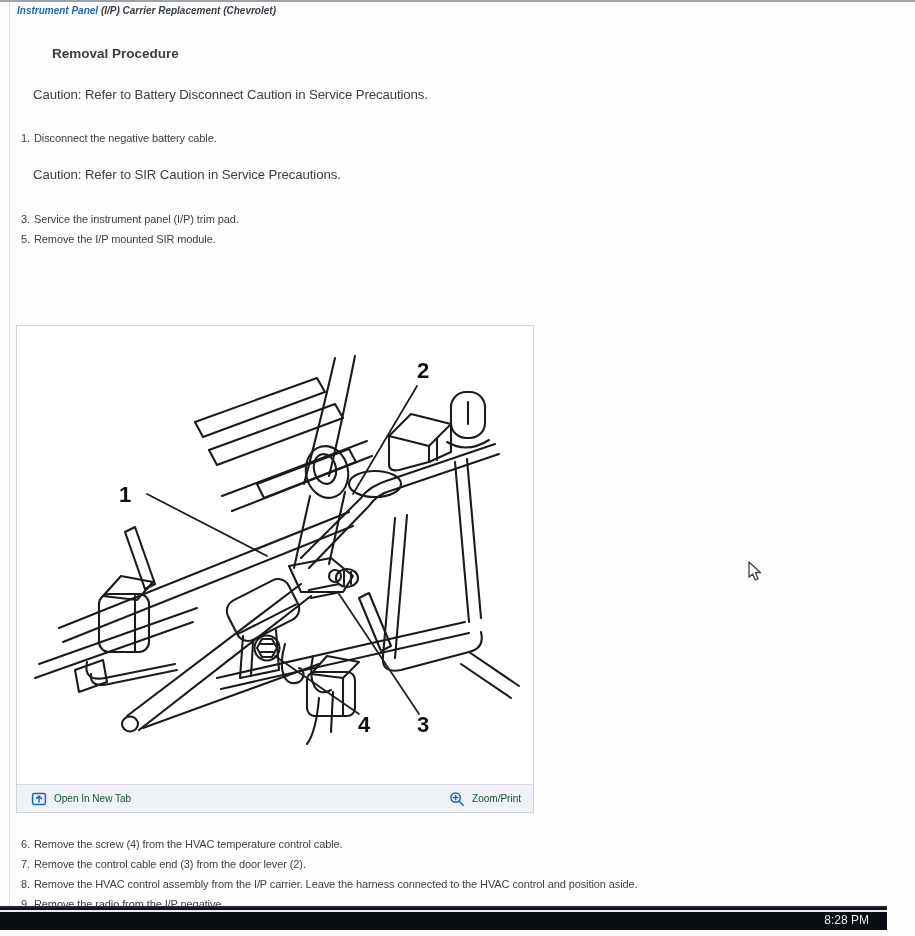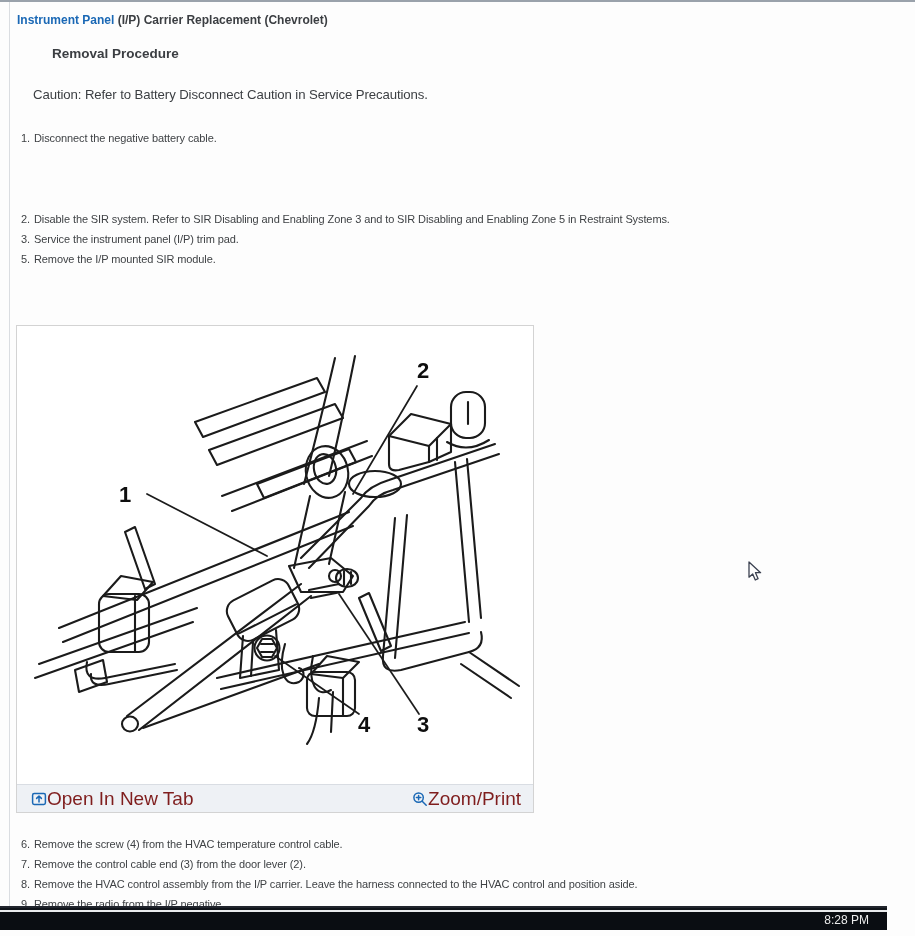--- a/index.html
+++ b/index.html
@@ -1,33 +1,33 @@
 <!DOCTYPE html>
 <html><head>
 <meta charset="utf-8">
 <style>
   html,body{margin:0;padding:0;background:#fff;}
   .screen{position:relative;width:915px;height:936px;background:#fdfdfd;overflow:hidden;
           font-family:"Liberation Sans",sans-serif;color:#3c4043;}
   .top-border{position:absolute;left:0;top:0;width:915px;height:2px;background:#9aa2ab;}
   .left-line{position:absolute;left:9px;top:2px;bottom:24px;width:1px;background:#dadde1;}
   .abs{position:absolute;white-space:nowrap;}
-  .title{left:17px;top:13px;font-size:12px;font-weight:bold;color:#3b3e42;}
+  .title{left:17px;top:5px;font-size:10px;font-weight:bold;color:#3b3e42;font-style:italic;}
   .link{color:#1a68b5;text-decoration:none;cursor:pointer;}
   .heading{left:17px;top:46px;font-size:13.5px;font-weight:bold;color:#3b3e42;margin-left:35px;}
   .caution{left:33px;font-size:13.2px;font-weight:normal;color:#3b3e42;letter-spacing:-0.1px;}
   .steps{left:21px;font-size:11px;line-height:20px;letter-spacing:-0.1px;color:#3f4245;}
   .steps .num{margin-right:4px;}
   .figure{position:absolute;left:16px;top:325px;width:518px;height:488px;
           border:1px solid #d3d3d3;background:#fff;box-sizing:border-box;}
   .fig-svg{position:absolute;left:0;top:0;}
   .fig-footer{position:absolute;left:0;bottom:0;width:100%;height:28px;box-sizing:border-box;
               background:#eef1f5;border-top:1px solid #d9dde3;display:flex;
               align-items:center;justify-content:space-between;padding:0 12px 0 14px;}
-  .fig-link{display:flex;align-items:center;font-size:19px;color:#7f1d1d;cursor:pointer;}
+  .fig-link{display:flex;align-items:center;gap:7px;font-size:10px;color:#14532d;cursor:pointer;}
   .fig-link svg{display:block;}
   .taskbar{position:absolute;left:0;bottom:6px;width:887px;height:24px;overflow:hidden;
            background:linear-gradient(180deg,#21252d 0px,#21252d 2px,#10141a 2px,#10141a 4px,
                       #e9ebed 4px,#e9ebed 6px,#0a0d12 6px,#0a0d12 24px);}
   .clock{position:absolute;right:18px;top:7px;font-size:12px;color:#ececec;}
   .cursor{position:absolute;left:748px;top:561px;}
   .drawing path,.drawing line,.drawing ellipse,.drawing rect,.drawing polygon,.drawing circle,.drawing polyline{
       fill:none;stroke:#1b1b1b;stroke-width:2.1;stroke-linecap:round;stroke-linejoin:round;}
   .drawing .leader{stroke-width:1.7;}
   .drawing text{fill:#0e0e0e;font-family:"Liberation Sans",sans-serif;font-weight:bold;font-size:22px;stroke:none;}
@@ -44,23 +44,23 @@
   </div>
 
   <div class="abs heading">Removal Procedure</div>
 
   <div class="abs caution" style="top:87px">Caution: Refer to Battery Disconnect Caution in Service Precautions.</div>
 
   <div class="abs steps" style="top:128px">
     <div><span class="num">1.</span><span>Disconnect the negative battery cable.</span></div>
   </div>
 
+  <div class="abs caution" style="top:167px">Caution: Refer to SIR Caution in Service Precautions.</div>
 
   <div class="abs steps" style="top:209px">
-    <div><span class="num">2.</span><span>Disable the SIR system. Refer to SIR Disabling and Enabling Zone 3 and to SIR Disabling and Enabling Zone 5 in Restraint Systems.</span></div>
     <div><span class="num">3.</span><span>Service the instrument panel (I/P) trim pad.</span></div>
     <div><span class="num">5.</span><span>Remove the I/P mounted SIR module.</span></div>
   </div>
 
   <div class="figure">
     <svg class="fig-svg drawing" width="516" height="458" viewBox="0 0 516 458">
 
       <path d="M178,96 L300,52 L308,66 L186,111 Z"></path>
       <path d="M192,124 L318,78 L326,92 L200,139 Z"></path>
       <path d="M240,158 L332,123 L339,136 L247,172 Z"></path>

